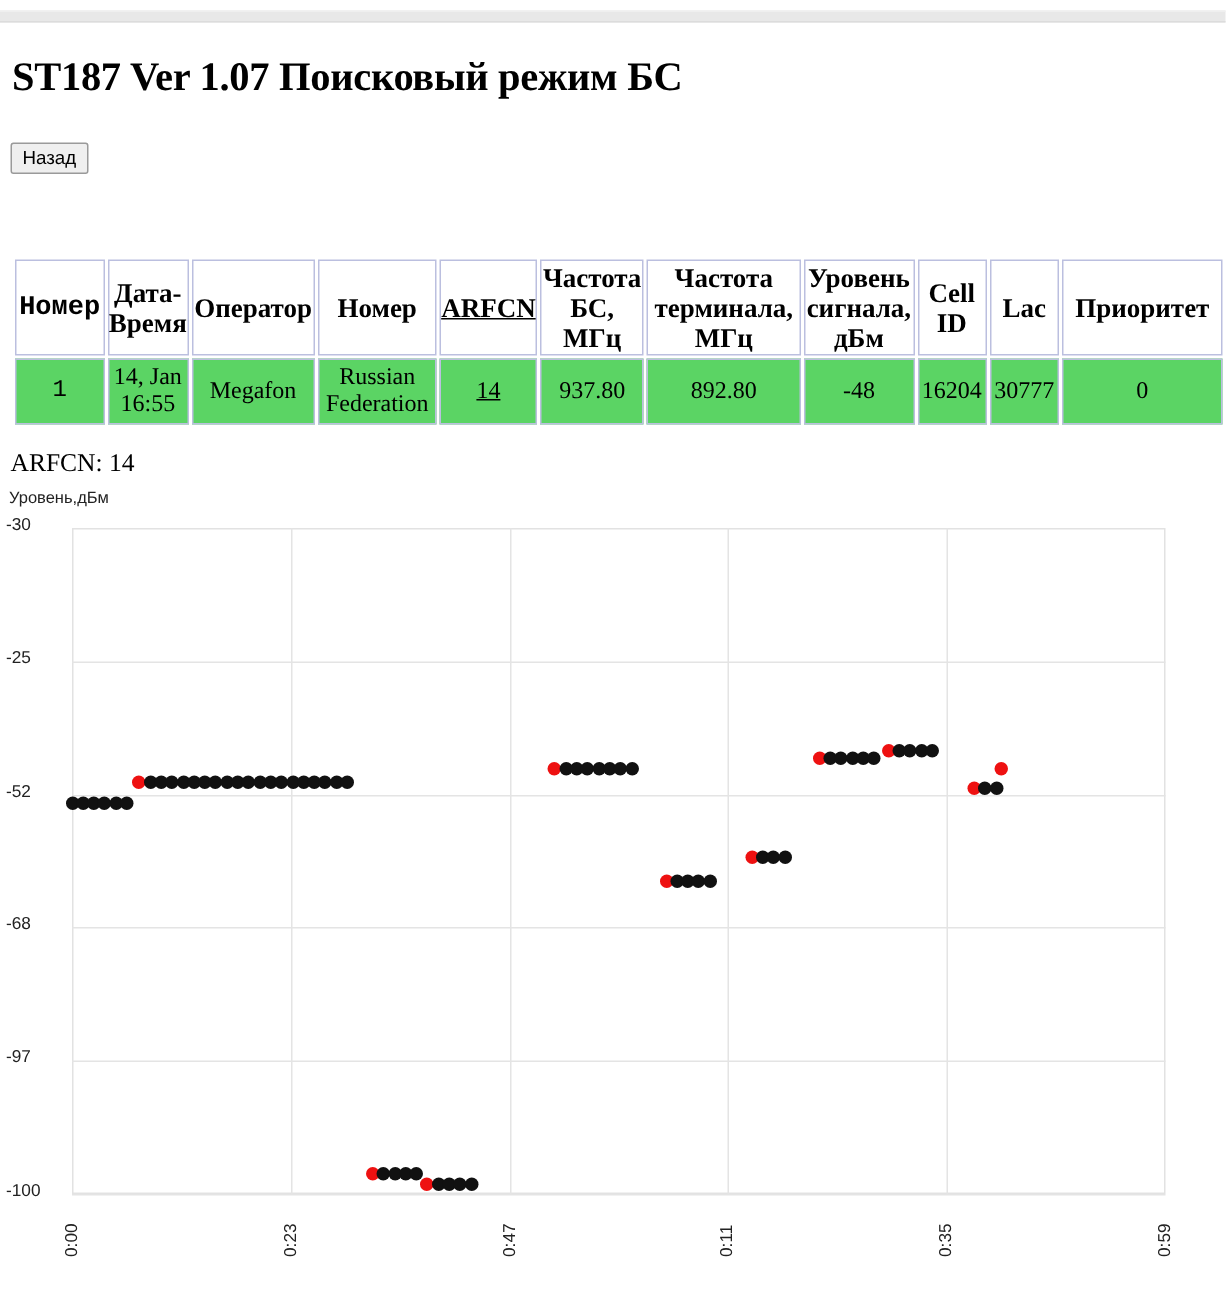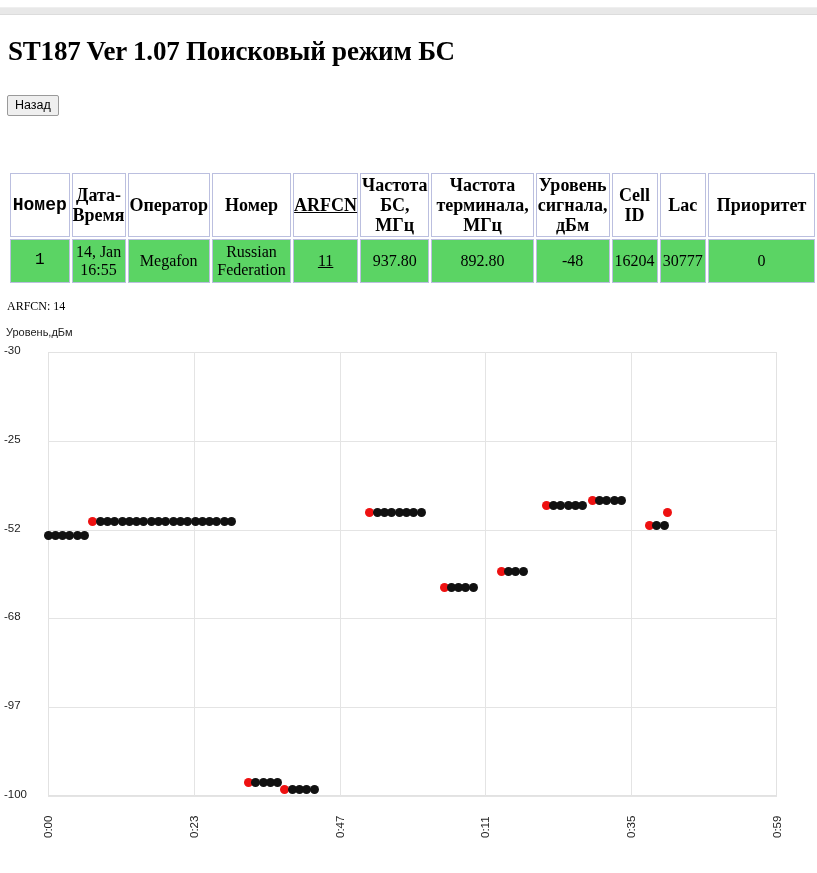--- a/index.html
+++ b/index.html
@@ -86,21 +86,21 @@
   .c-level    { width: 74px; }
   .c-cellid   { width: 48px; margin-top: 36px; }
   .c-lac      { width: 49px; }
   .c-prio     { width: 120px; }
 
   
   #arfcn-label {
     position: absolute;
     left: 7px; top: 299px;
     font-family: "Liberation Serif", serif;
-    font-size: 12px;
+    font-size: 17px;
     color: #000;
   }
   #y-axis-title {
     position: absolute;
     left: 6px; top: 326px;
     font-family: "Liberation Sans", sans-serif;
     font-size: 11px;
     color: #222;
   }
   #chart {
@@ -207,21 +207,21 @@
       <td class="c-nomer">1</td>
       <td class="c-datetime">
         <span>14, Jan</span><br>
         <span>16:55</span>
       </td>
       <td class="c-operator">Megafon</td>
       <td class="c-country">
         <span>Russian</span><br>
         <span>Federation</span>
       </td>
-      <td class="c-arfcn">11</td>
+      <td class="c-arfcn">14</td>
       <td class="c-freqbs">937.80</td>
       <td class="c-freqterm">892.80</td>
       <td class="c-level">-48</td>
       <td class="c-cellid">16204</td>
       <td class="c-lac">30777</td>
       <td class="c-prio">0</td>
     </tr>
   </tbody>
 </table>
 

